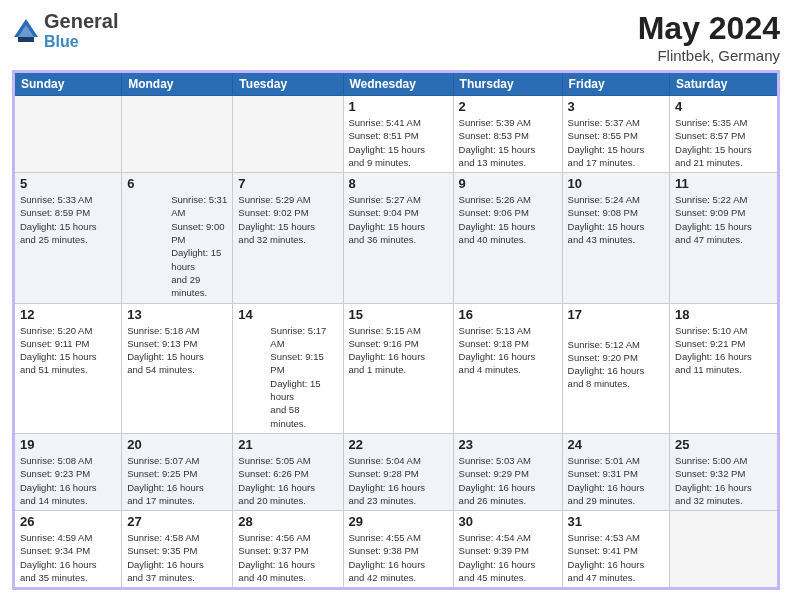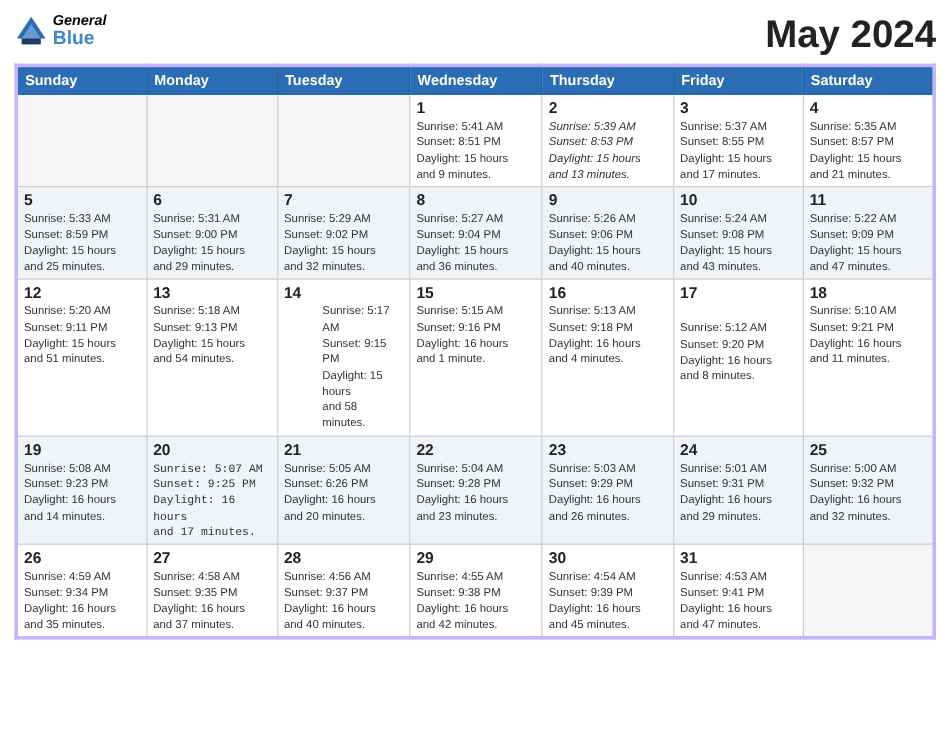--- a/index.html
+++ b/index.html
@@ -91,26 +91,27 @@
 
 <div class="page">
   <div class="header">
     <div class="logo-area">
       <svg class="logo-icon" viewBox="0 0 28 28">
         <polygon points="14,2 26,20 2,20" fill="#2a6db5"></polygon>
         <polygon points="14,8 22,20 6,20" fill="#fff" opacity="0.3"></polygon>
         <rect x="6" y="20" width="16" height="5" fill="#1a3a6b"></rect>
       </svg>
       <div>
-        <div style="font-size:12px;font-weight:bold;color:#000000;font-style:italic;">General</div>
+        <div style="font-size:20px;font-weight:bold;color:#404040;">General</div>
         <div style="font-size:16px;font-weight:bold;color:#3a8ac4;">Blue</div>
       </div>
     </div>
     <div class="title-area">
       <div class="month-title">May 2024</div>
+      <div class="location-title">Flintbek, Germany</div>
     </div>
   </div>
 
   <table class="calendar">
     <thead>
       <tr>
       <th>Sunday</th>
           <th>Monday</th>
           <th>Tuesday</th>
           <th>Wednesday</th>
@@ -126,21 +127,21 @@
           <td class="empty">&nbsp;</td>
           <td>
             <span class="day-number">1</span>
             <div class="day-info" style="white-space: pre-line;">Sunrise: 5:41 AM
 Sunset: 8:51 PM
 Daylight: 15 hours
 and 9 minutes.</div>
           </td>
           <td>
             <span class="day-number">2</span>
-            <div class="day-info" style="white-space: pre-line; font-style: italic;">Sunrise: 5:39 AM
+            <div class="day-info" style="white-space: pre-line;">Sunrise: 5:39 AM
 Sunset: 8:53 PM
 Daylight: 15 hours
 and 13 minutes.</div>
           </td>
           <td>
             <span class="day-number">3</span>
             <div class="day-info" style="white-space: pre-line;">Sunrise: 5:37 AM
 Sunset: 8:55 PM
 Daylight: 15 hours
 and 17 minutes.</div>
@@ -156,21 +157,21 @@
         <tr class="row-shaded">
           <td>
             <span class="day-number">5</span>
             <div class="day-info" style="white-space: pre-line;">Sunrise: 5:33 AM
 Sunset: 8:59 PM
 Daylight: 15 hours
 and 25 minutes.</div>
           </td>
           <td>
             <span class="day-number">6</span>
-            <div class="day-info" style="white-space: pre-line;">Sunrise: 5:31 AM
+            <div class="day-info" style="white-space: pre-line; margin-left: 44px;">Sunrise: 5:31 AM
 Sunset: 9:00 PM
 Daylight: 15 hours
 and 29 minutes.</div>
           </td>
           <td>
             <span class="day-number">7</span>
             <div class="day-info" style="white-space: pre-line;">Sunrise: 5:29 AM
 Sunset: 9:02 PM
 Daylight: 15 hours
 and 32 minutes.</div>
@@ -258,21 +259,21 @@
         <tr class="row-shaded">
           <td>
             <span class="day-number">19</span>
             <div class="day-info" style="white-space: pre-line;">Sunrise: 5:08 AM
 Sunset: 9:23 PM
 Daylight: 16 hours
 and 14 minutes.</div>
           </td>
           <td>
             <span class="day-number">20</span>
-            <div class="day-info" style="white-space: pre-line; font-family: Liberation Mono, monospace;">Sunrise: 5:07 AM
+            <div class="day-info" style="white-space: pre-line;">Sunrise: 5:07 AM
 Sunset: 9:25 PM
 Daylight: 16 hours
 and 17 minutes.</div>
           </td>
           <td>
             <span class="day-number">21</span>
             <div class="day-info" style="white-space: pre-line;">Sunrise: 5:05 AM
 Sunset: 6:26 PM
 Daylight: 16 hours
 and 20 minutes.</div>

